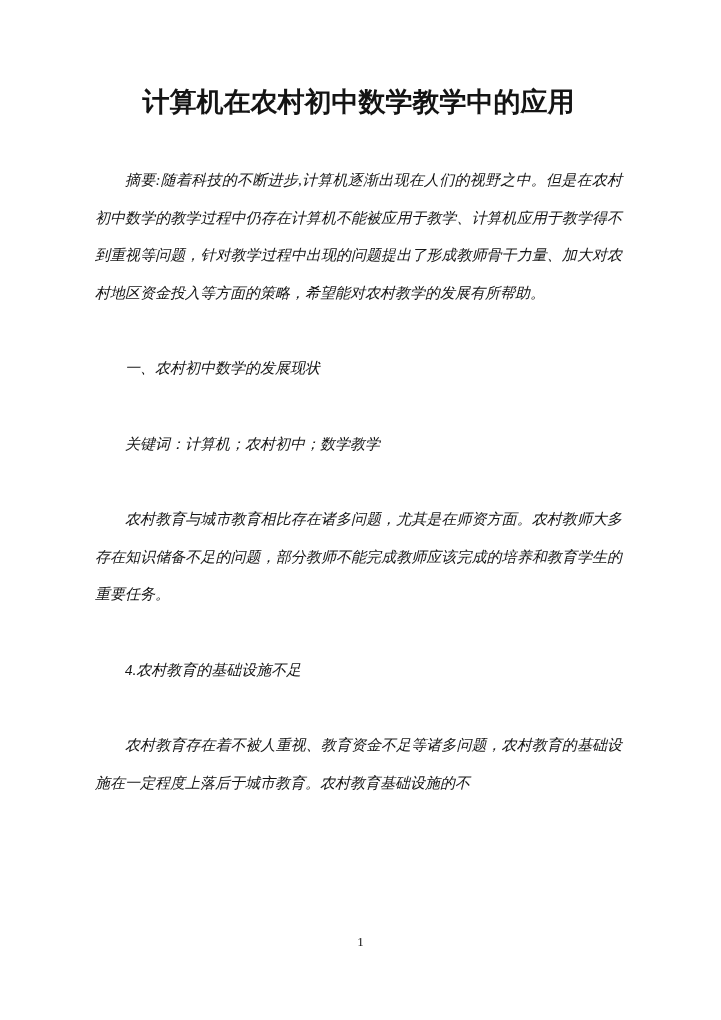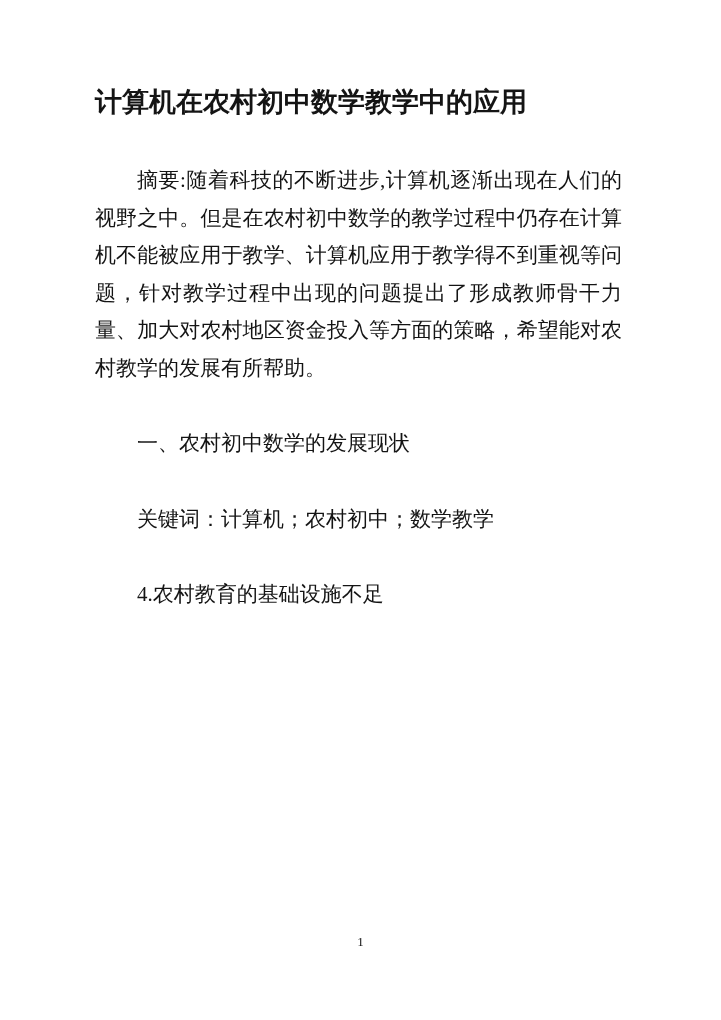--- a/index.html
+++ b/index.html
@@ -19,29 +19,31 @@
   .content {
     position: absolute;
     left: 95px;
     top: 80px;
     width: 527px;
   }
   .doc-title {
     font-size: 27px;
     line-height: 44px;
     font-weight: 700;
+    text-align: center;
     margin: 0 0 38px 0;
   }
   .block {
-    font-size: 21px;
+    font-size: 15px;
     line-height: 37.5px;
     margin: 0 0 38px 0;
     text-align: justify;
     text-indent: 2em;
     word-break: break-all;
+    font-style: italic;
   }
   .footer {
     position: absolute;
     left: 0;
     bottom: 70px;
     width: 100%;
     text-align: center;
     font-size: 13px;
     color: #141414;
   }
@@ -53,19 +55,21 @@
   <div class="content">
     <h1 class="doc-title">计算机在农村初中数学教学中的应用</h1>
 
     <p class="block">摘要:随着科技的不断进步,计算机逐渐出现在人们的视野之中。但是在农村初中数学的教学过程中仍存在计算机不能被应用于教学、计算机应用于教学得不到重视等问题，针对教学过程中出现的问题提出了形成教师骨干力量、加大对农村地区资金投入等方面的策略，希望能对农村教学的发展有所帮助。</p>
 
     <p class="block">一、农村初中数学的发展现状</p>
 
     <p class="block">关键词：计算机；农村初中；数学教学</p>
 
 
+    <p class="block">农村教育与城市教育相比存在诸多问题，尤其是在师资方面。农村教师大多存在知识储备不足的问题，部分教师不能完成教师应该完成的培养和教育学生的重要任务。</p>
 
     <p class="block">4.农村教育的基础设施不足</p>
 
+    <p class="block">农村教育存在着不被人重视、教育资金不足等诸多问题，农村教育的基础设施在一定程度上落后于城市教育。农村教育基础设施的不</p>
   </div>
 
   <div class="footer">1</div>
 </div>
 
 </body></html>

